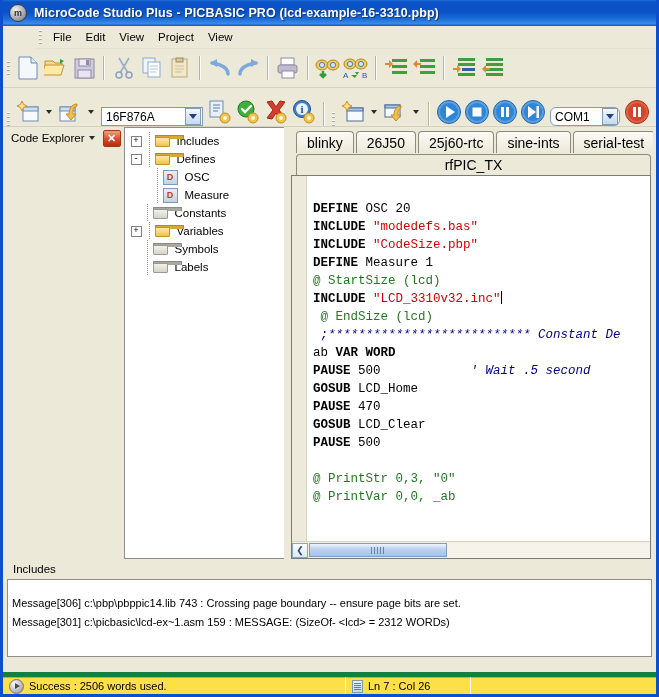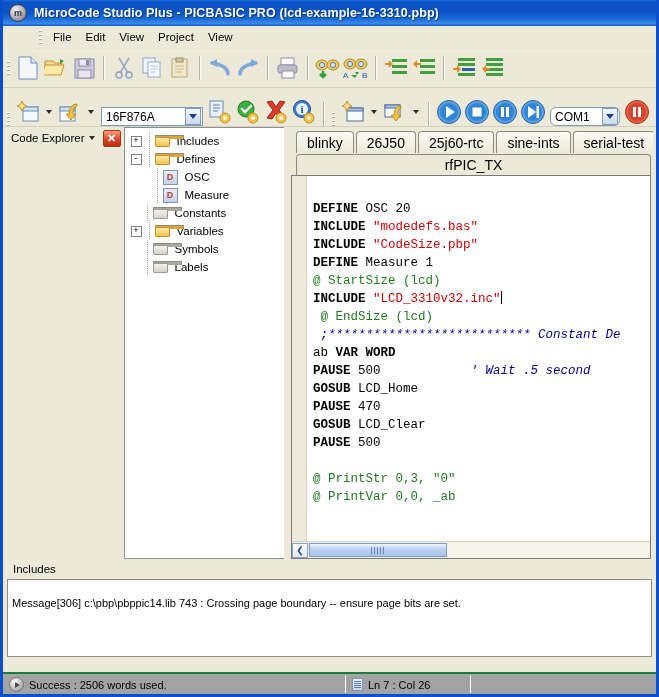--- a/index.html
+++ b/index.html
@@ -284,23 +284,23 @@
   .res-list{
     flex:1;background:#fff;border:1px solid #8e8e8e;
     overflow:hidden;padding:14px 4px;box-sizing:border-box;
   }
   .res-line{
     font-size:11px;color:#000;line-height:19px;white-space:nowrap;
   }
   
   .statusbar{
     position:absolute;left:0;bottom:0;width:100%;
-    height:22px;background:#a3a3a3;
+    height:22px;background:#fde047;
     display:flex;align-items:center;
-    border-top:2px solid #15803d;
+    border-top:5px solid #15803d;
     box-sizing:border-box;
   }
   .sb-cell{
     height:18px;display:flex;align-items:center;
     border-left:1px solid #fff;border-top:1px solid #aca899;
     padding:0 6px;font-size:11px;color:#000;
     box-sizing:border-box;
   }
   .sb-cell.first{border-left:none;width:342px;}
   .sb-cell.mid{width:125px;}
@@ -764,20 +764,21 @@
       </div>
     </div>
   </div>
 
   <div class="results">
     <div class="res-header">
       <span>Includes</span>
     </div>
     <div class="res-list">
       <div class="res-line">Message[306] c:\pbp\pbppic14.lib 743 : Crossing page boundary -- ensure page bits are set.</div>
+      <div class="res-line">Message[301] c:\picbasic\lcd-ex~1.asm 159 : MESSAGE: (SizeOf- &lt;lcd&gt; = 2312 WORDs)</div>
     </div>
   </div>
 
   <div class="statusbar">
     <div class="sb-cell first">
       <span class="sb-ico-play">
           <span class="tri"></span>
         </span>
       <span>Success : 2506 words used.</span>
     </div>

